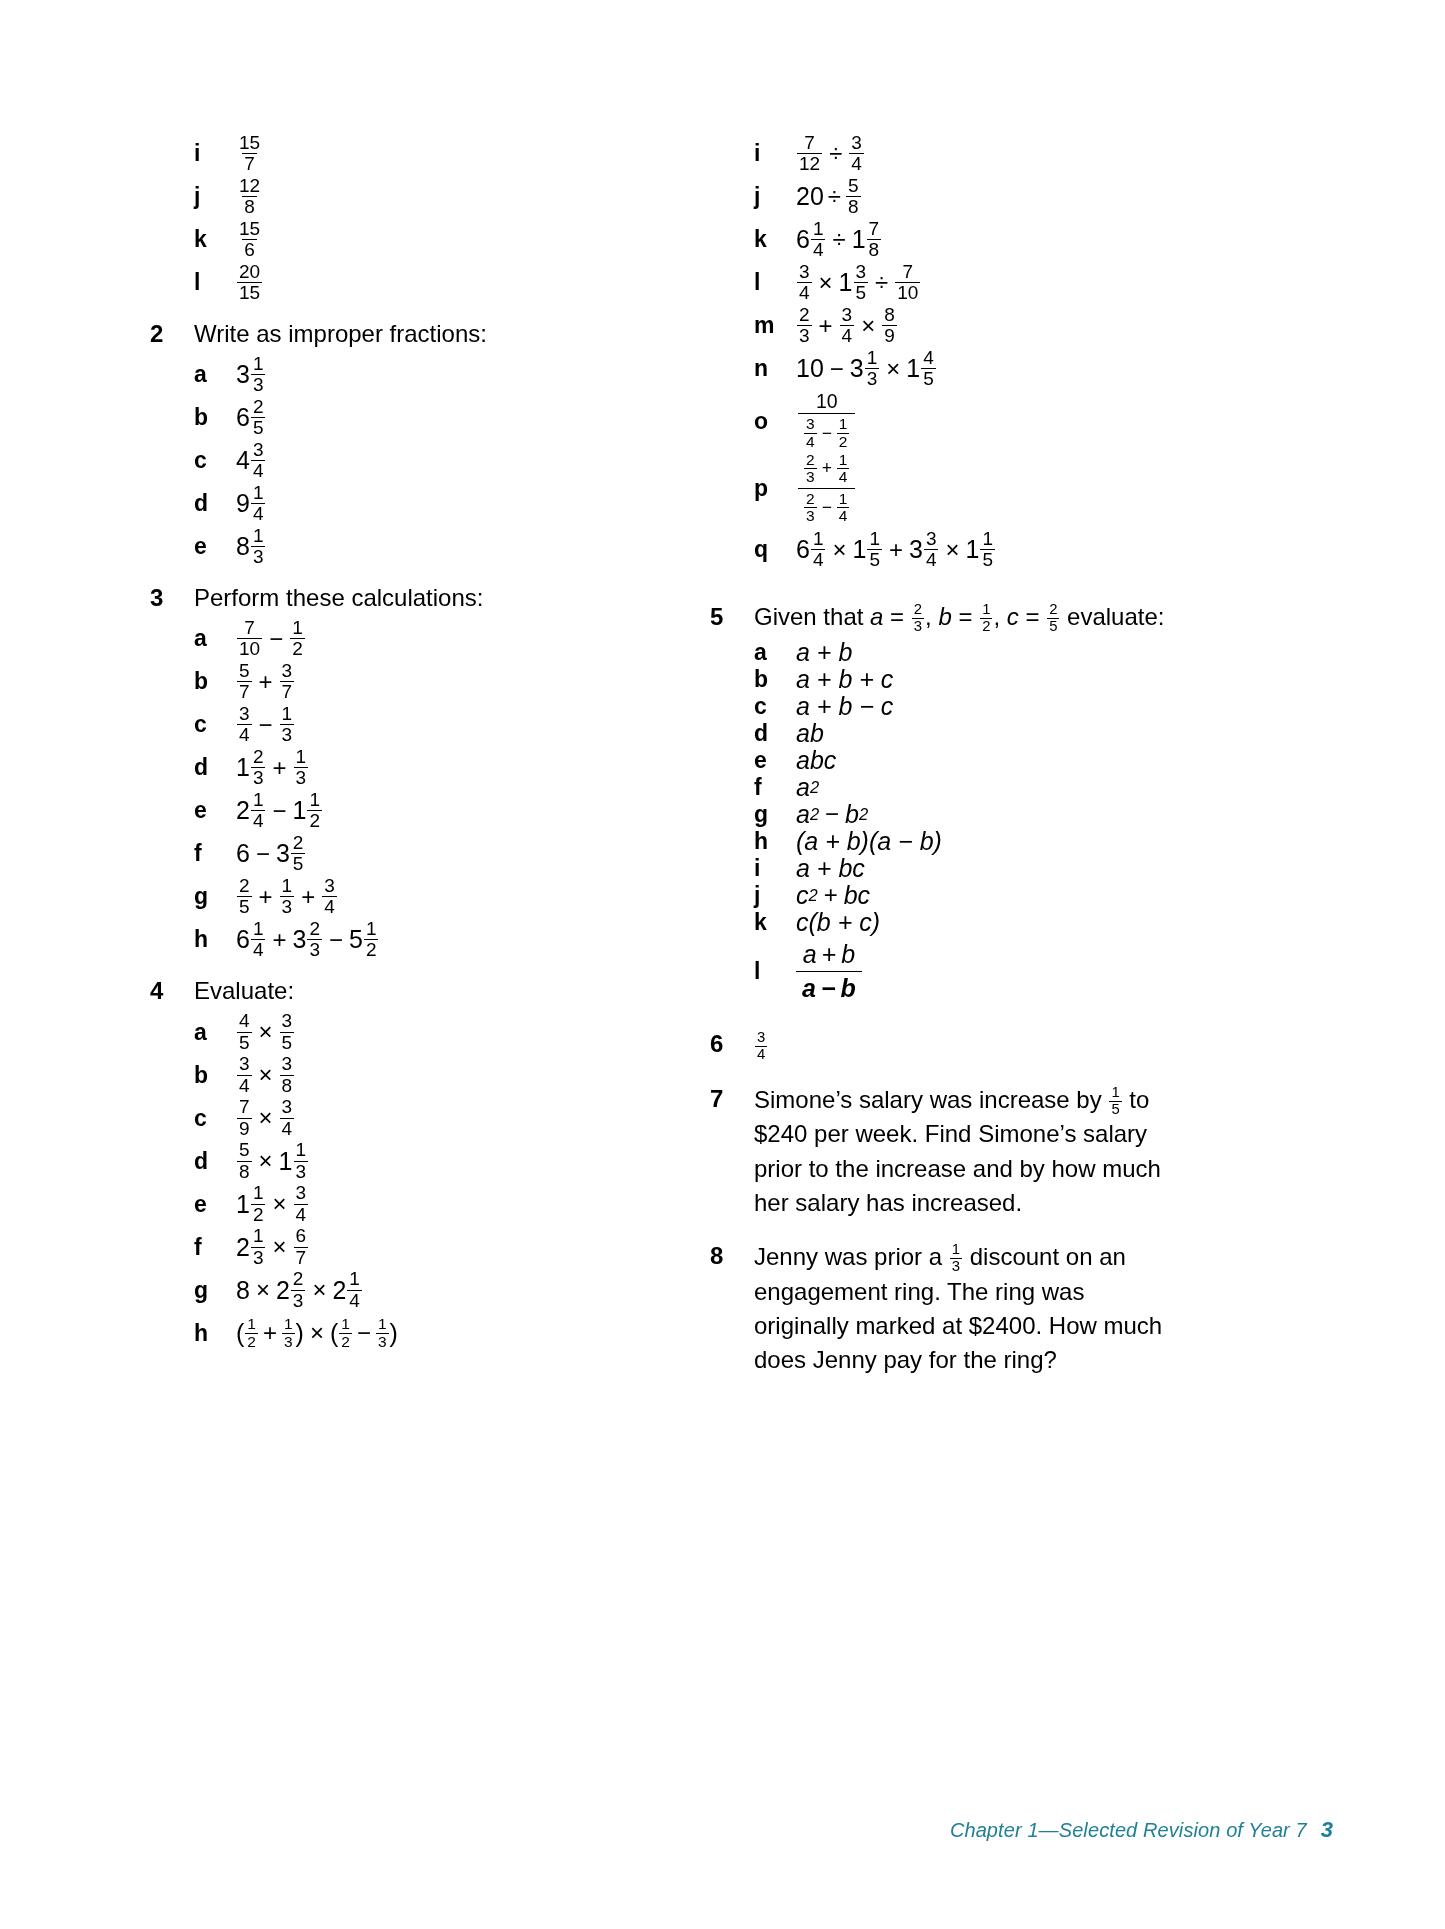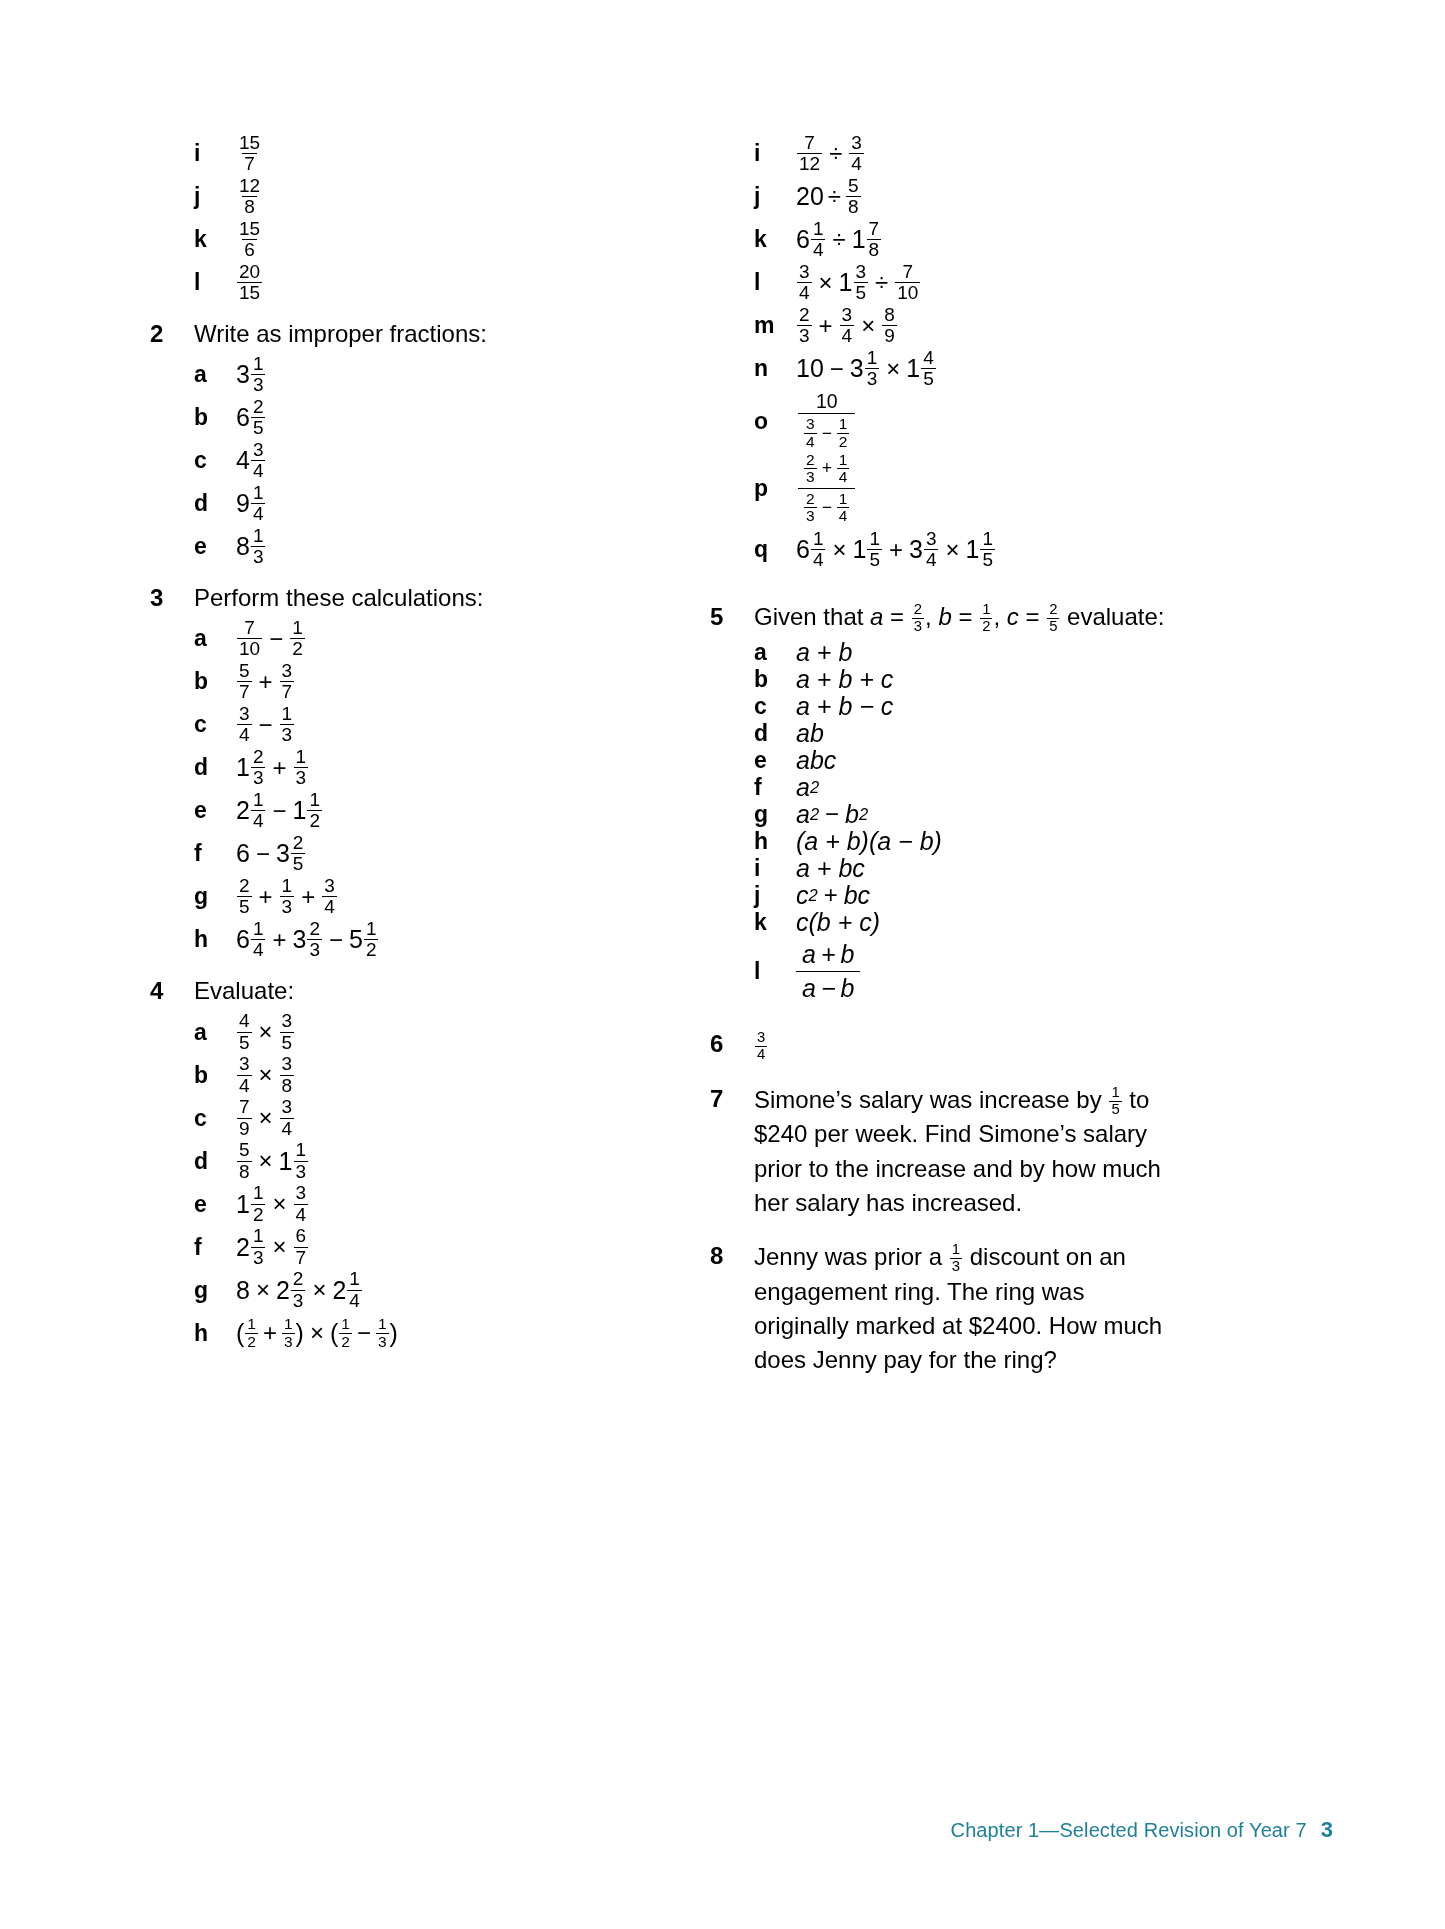--- a/index.html
+++ b/index.html
@@ -142,21 +142,21 @@
 
   
   .dfrac {
     display: inline-flex;
     flex-direction: column;
     align-items: center;
     line-height: 1.15;
     font-style: italic;
   }
   .dfrac > .dnum { padding: 0 6px 2px 6px; }
-  .dfrac > .dden { padding: 2px 6px 0 6px; border-top: 1.6px solid #000; }
+  .dfrac > .dden { padding: 2px 6px 0 6px; border-top: 1.6px solid #000; font-weight: bold; }
 
   .ital { font-style: italic; }
   .sup { font-size: 0.66em; vertical-align: super; font-style: italic; line-height: 0; }
 
   
   .wrow {
     display: flex;
     align-items: flex-start;
     margin-top: 20px;
   }
@@ -906,18 +906,18 @@
             <span class="num">1</span>
             <span class="den">3</span>
           </span>
           <span>discount on an engagement ring. The ring was originally marked at $2400. How much does Jenny pay for the ring?</span>
         </div>
       </div>
 
     </div>
   </div>
 
-  <div class="footer" style="color: rgb(31, 127, 150);">
+  <div class="footer" style="color: rgb(31, 127, 150); font-style: italic;">
     <span class="ftitle" style="color: rgb(31, 127, 150);">Chapter 1—Selected Revision of Year 7</span>
     <span class="fpage" style="color: rgb(31, 127, 150);">3</span>
   </div>
 
 </div>
 
 </body></html>

